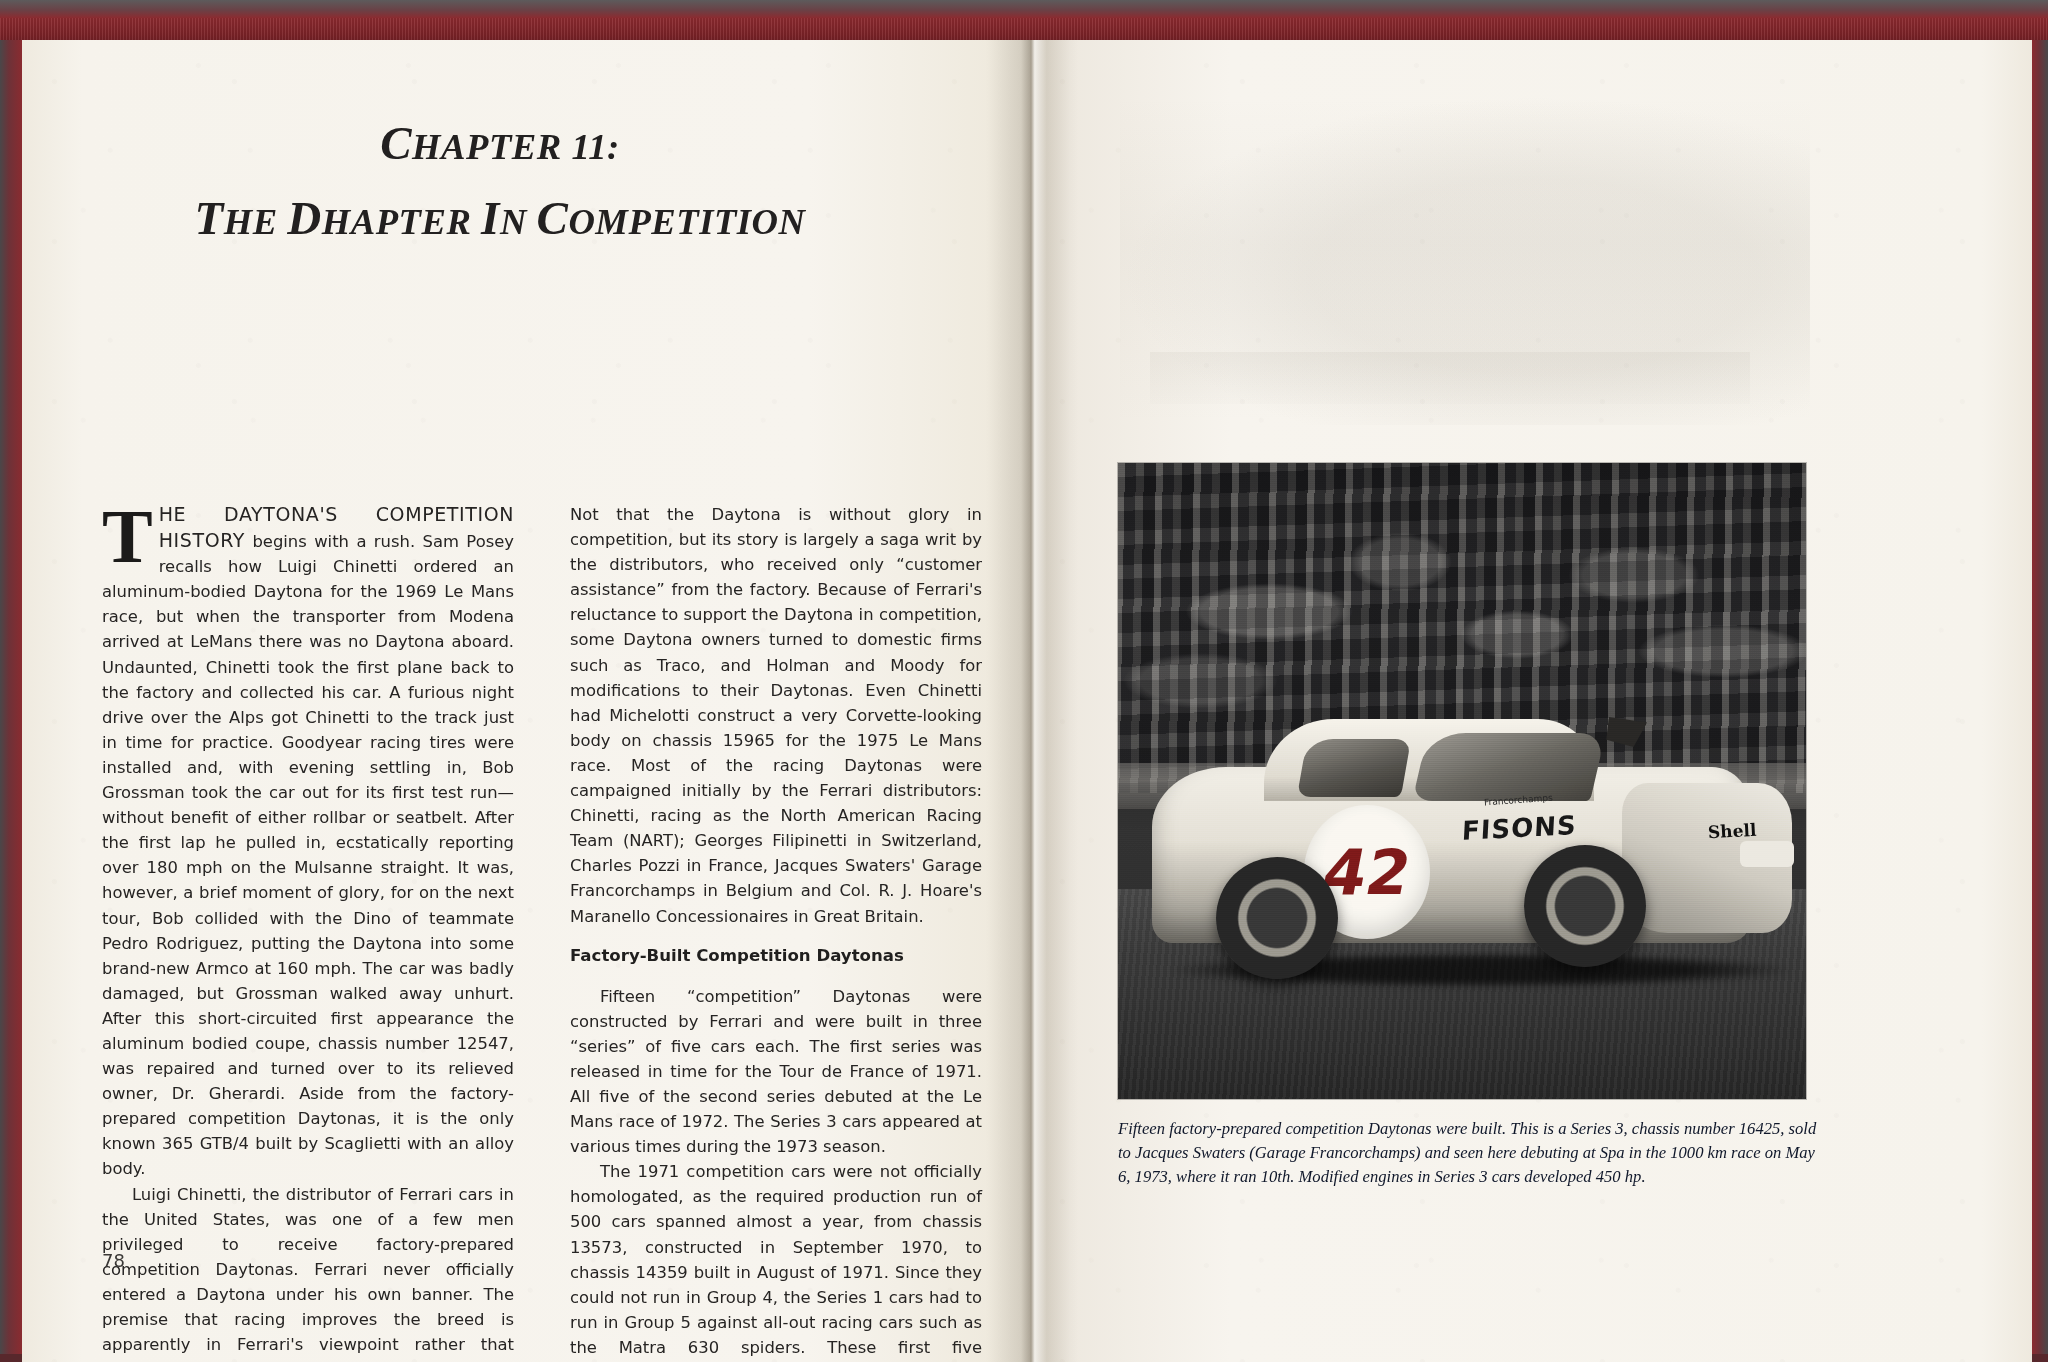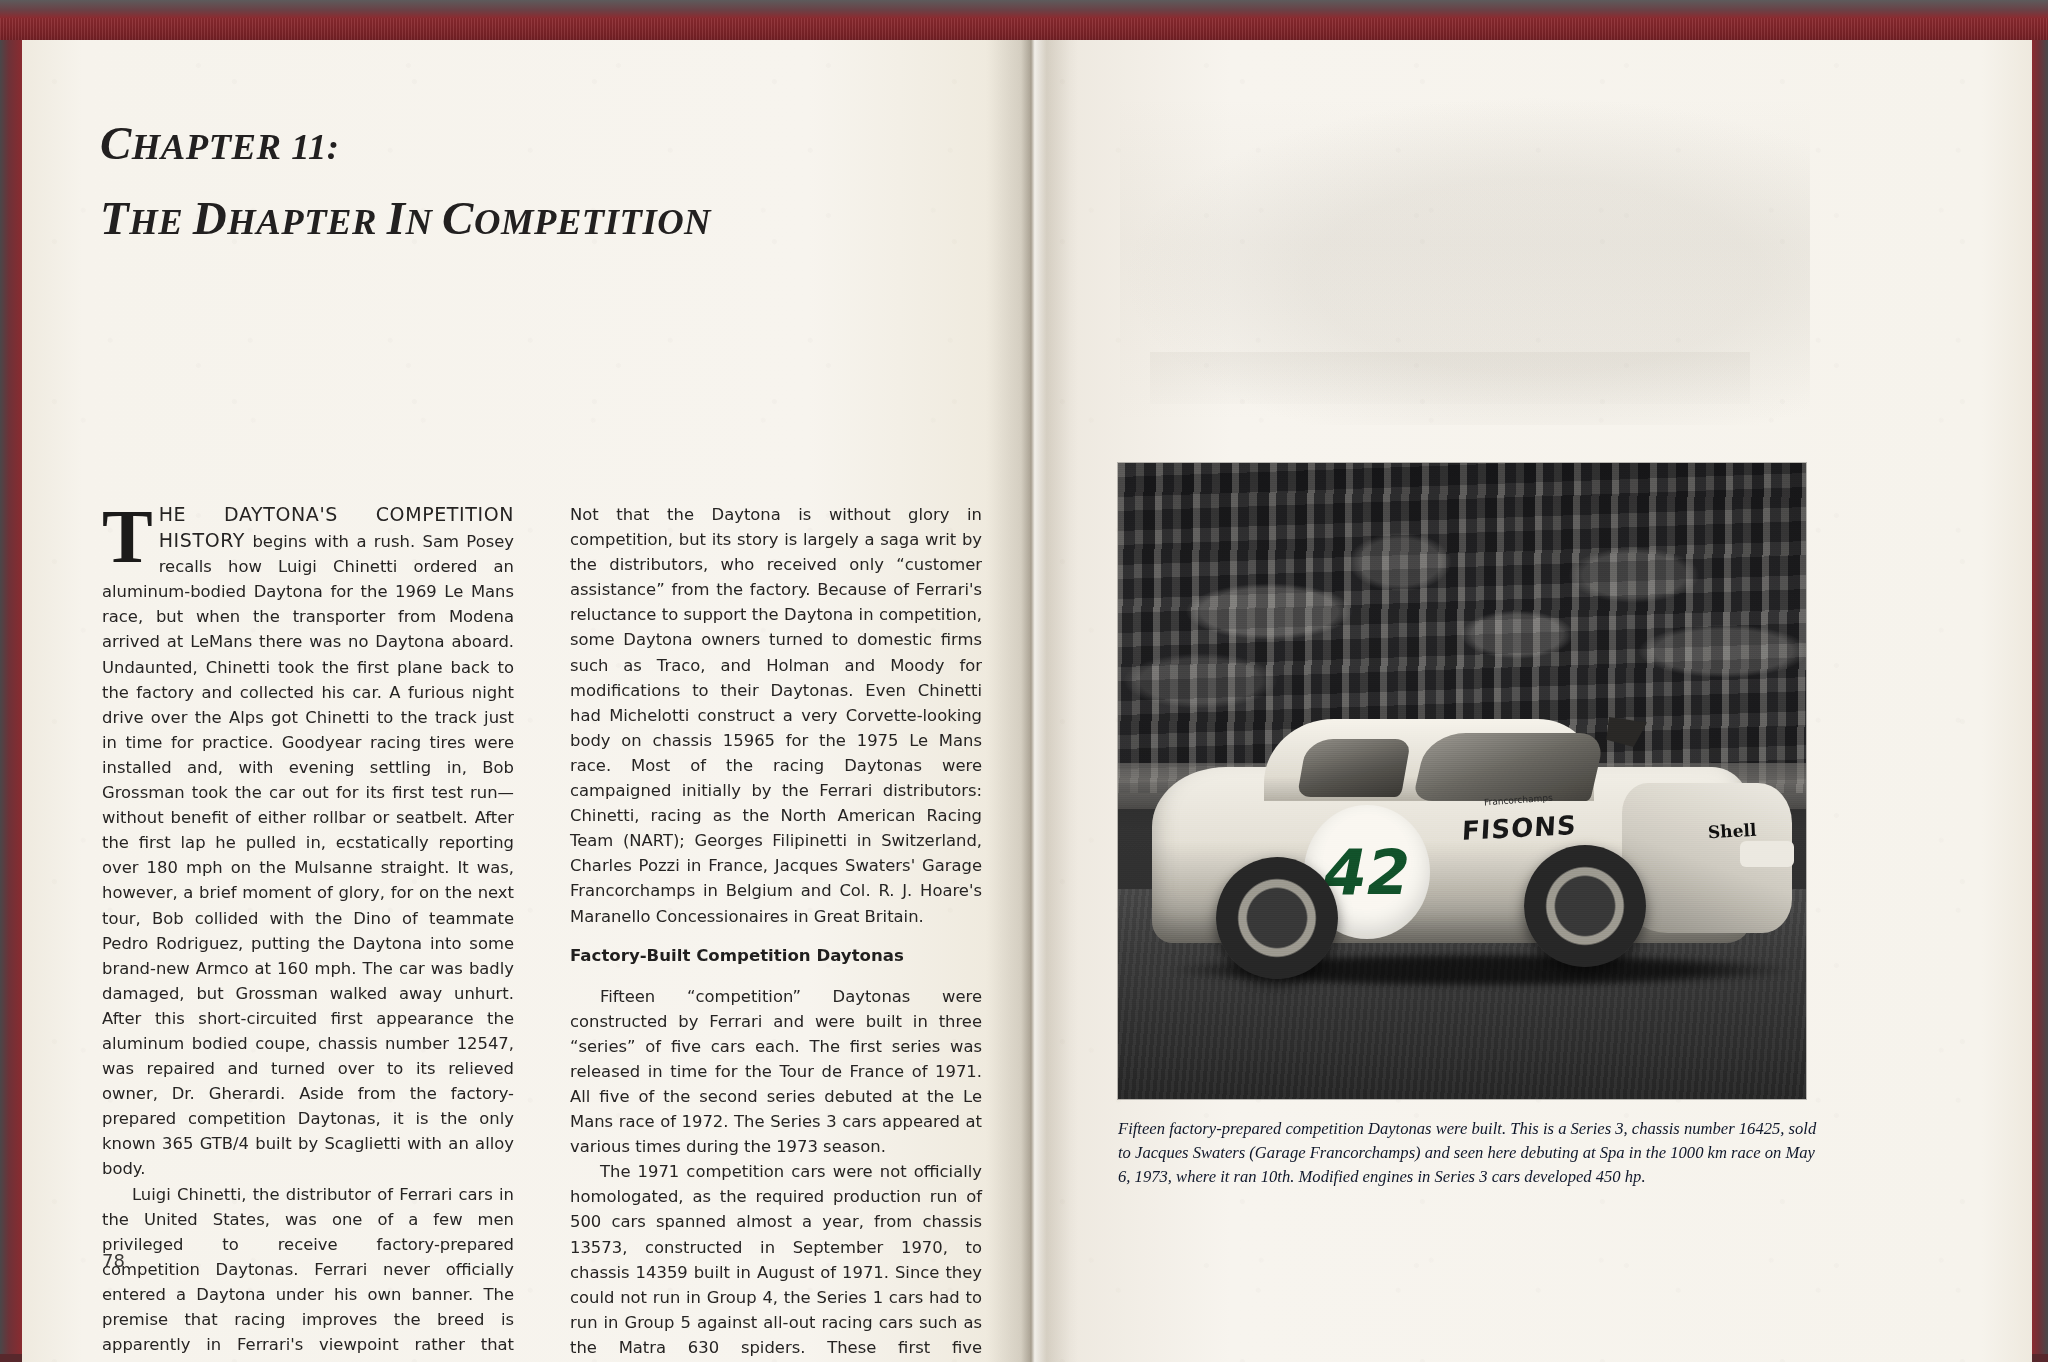--- a/index.html
+++ b/index.html
@@ -82,20 +82,21 @@
   .chapter-head{
     position:absolute; left:78px; top:78px; width:800px;
     color:#1d1c1c;
   }
   .chapter-label, .chapter-title{
     font-family:"Liberation Serif", serif;
     font-style:italic; font-weight:700;
     color:#222020;
     letter-spacing:.5px;
     white-space:nowrap;
+    text-align:center;
   }
   .chapter-label{ font-size:47px; line-height:1.08; }
   .chapter-title{ font-size:47px; line-height:1.08; margin-top:24px; }
   .sc{ font-size:.78em; }           
 
   .columns{
     position:absolute; left:80px; top:462px;
     width:880px; height:790px;
     display:flex; gap:56px;
   }
@@ -222,21 +223,21 @@
   }
   .roundel{
     position:absolute; left:152px; top:96px; width:126px; height:134px;
     background:#f6f4ee; border-radius:50%;
     box-shadow:inset 0 -10px 20px rgba(0,0,0,.14);
   }
   .roundel-num{
     position:absolute; inset:0;
     display:flex; align-items:center; justify-content:center;
     font-family:"DejaVu Sans", sans-serif;
-    font-weight:700; font-size:62px; color:#14532d;
+    font-weight:700; font-size:62px; color:#7f1d1d;
     font-style:italic;
   }
   .sponsor-fisons{
     position:absolute; left:310px; top:104px;
     font-family:"DejaVu Sans", sans-serif;
     font-weight:700; font-size:26px; letter-spacing:1px;
     color:#1b1b1b; transform:rotate(-3deg) skewX(-6deg);
   }
   .sponsor-small{
     position:absolute; left:332px; top:86px;

